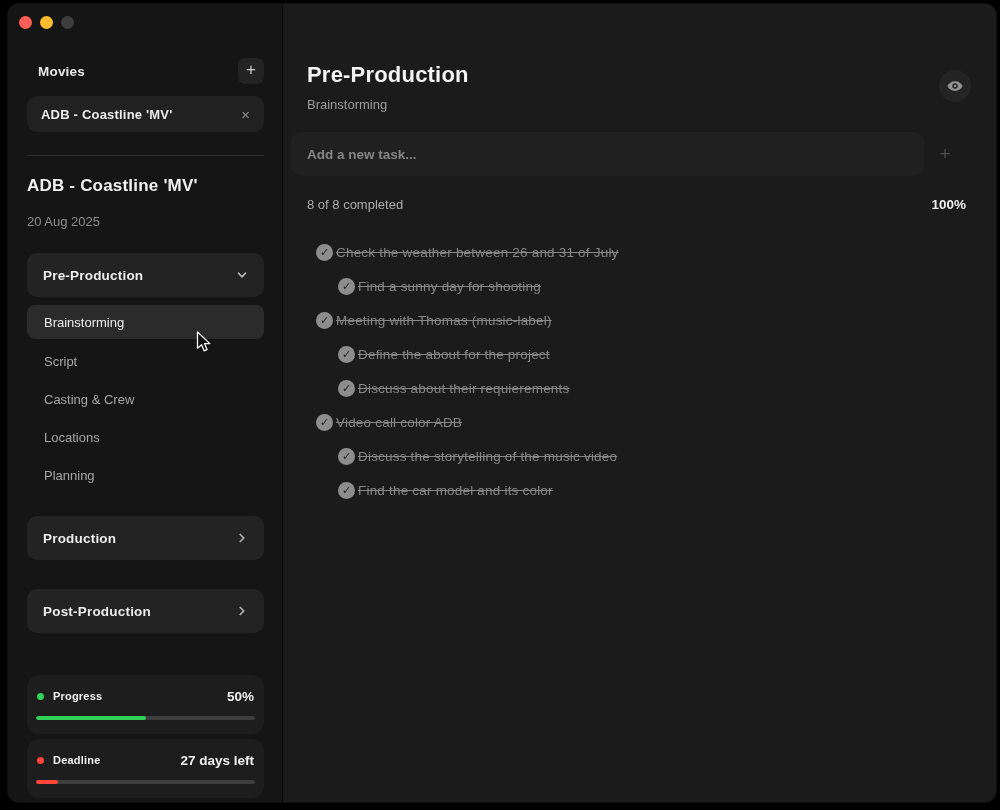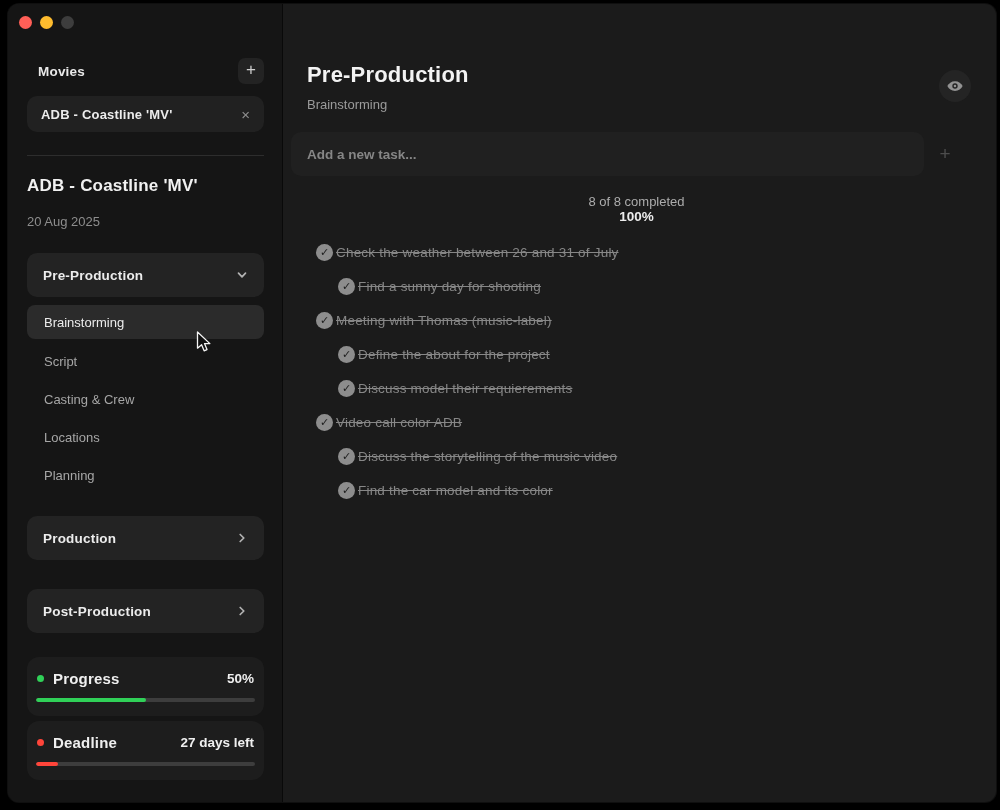--- a/index.html
+++ b/index.html
@@ -16,21 +16,21 @@
   
   .traffic { position: absolute; left: 11px; top: 12px; display: flex; gap: 8px; z-index: 20; }
   .light { width: 13px; height: 13px; border-radius: 50%; }
   .light.close { background: #ff5f57; }
   .light.min   { background: #febc2e; }
   .light.zoom  { background: #3d3d3d; }
 
   
   .sidebar {
     width: 275px; height: 100%; background: #151515; flex: 0 0 auto;
-    display: flex; flex-direction: column; padding: 55px 18px 22px 19px;
+    display: flex; flex-direction: column; padding: 55px 18px 4px 19px;
     border-right: 1px solid #090909;
   }
   .sb-header { display: flex; align-items: center; justify-content: space-between;
     height: 24px; margin-left: 11px; }
   .sb-header .sb-title { color: #e9e9e9; font-size: 13.5px; font-weight: 600; letter-spacing: .2px; }
   .sb-add { width: 26px; height: 26px; border-radius: 7px; background: #232323;
     color: #cfcfcf; font-size: 17px; line-height: 24px; text-align: center; cursor: default; }
 
   .movie-chip { margin-top: 13px; height: 36px; background: #212121; border-radius: 10px;
     display: flex; align-items: center; justify-content: space-between; padding: 0 14px; }
@@ -54,21 +54,21 @@
   .sub-item { height: 38px; display: flex; align-items: center; padding-left: 17px;
     color: #a6a6a6; font-size: 13px; border-radius: 8px; }
   .sub-item.active { height: 34px; background: #2b2b2b; color: #ececec; margin-bottom: 3px; }
 
   .sb-spacer { flex: 1 1 auto; }
 
   .meter-card { background: #1d1d1d; border-radius: 12px; padding: 12px 9px 14px 9px; }
   .meter-card + .meter-card { margin-top: 5px; }
   .meter-head { display: flex; align-items: center; height: 18px; padding: 0 1px; }
   .dot { width: 7px; height: 7px; border-radius: 50%; margin-right: 9px; }
-  .meter-label { color: #efefef; font-size: 15px; font-weight: 700; letter-spacing: .2px; }
+  .meter-label { color: #efefef; font-size: 11px; font-weight: 700; letter-spacing: .2px; }
   .meter-value { margin-left: auto; color: #efefef; font-size: 13.5px; font-weight: 700; }
   .meter-track { margin-top: 11px; height: 4px; border-radius: 2px; background: #3d3d3d; overflow: hidden; }
   .meter-fill { height: 100%; border-radius: 2px; }
 
   
   .main { flex: 1 1 auto; padding: 0 30px 0 24px; position: relative; }
   .main-header { margin-top: 58px; }
   .main-title { color: #f3f3f3; font-size: 22px; font-weight: 700; line-height: 26px; letter-spacing: .2px; }
   .main-subtitle { margin-top: 9px; color: #9b9b9b; font-size: 13px; line-height: 16px; }
 
@@ -76,21 +76,21 @@
     border-radius: 50%; background: #242424; display: flex; align-items: center; justify-content: center; }
 
   .add-row { margin-top: 19px; margin-left: -16px; display: flex; align-items: center; }
   .task-input { flex: 1 1 auto; height: 44px; background: #202020; border: none; outline: none;
     border-radius: 10px; padding: 0 16px; color: #c9c9c9; font-size: 13.5px;
     font-family: "Liberation Sans", "DejaVu Sans", sans-serif; font-weight: bold; }
   .task-input::placeholder { color: #868686; }
   .add-plus { width: 42px; text-align: center; color: #4d4d4d; font-size: 19px; font-weight: 400; }
 
   .meta-row { margin-top: 18px; height: 20px; display: flex; align-items: center;
-    justify-content: space-between; padding-left: 0px; flex-direction: column; }
+    justify-content: space-between; padding-left: 0px; }
   .meta-left { color: #acacac; font-size: 13px; }
   .meta-right { color: #ededed; font-size: 13.5px; font-weight: 600; }
 
   .tasks { margin-top: 21px; }
   .task-row { height: 34px; display: flex; align-items: center; margin-left: 9px; }
   .task-row.lvl1 { margin-left: 31px; }
   .check { width: 17px; height: 17px; border-radius: 50%; background: #8d8d8d; flex: 0 0 auto;
     color: #1d1d1d; font-size: 11px; font-weight: 700; line-height: 17px; text-align: center; }
   .task-text { margin-left: 3px; color: #878787; font-size: 13.5px;
     text-decoration: line-through; text-decoration-color: #878787; letter-spacing: .2px; }
@@ -236,21 +236,21 @@
       <div class="task-row">
         <span class="check">✓</span>
         <span class="task-text">Meeting with Thomas (music-label)</span>
       </div>
       <div class="task-row lvl1">
         <span class="check">✓</span>
         <span class="task-text">Define the about for the project</span>
       </div>
       <div class="task-row lvl1">
         <span class="check">✓</span>
-        <span class="task-text">Discuss model their requierements</span>
+        <span class="task-text">Discuss about their requierements</span>
       </div>
       <div class="task-row">
         <span class="check">✓</span>
         <span class="task-text">Video call color ADB</span>
       </div>
       <div class="task-row lvl1">
         <span class="check">✓</span>
         <span class="task-text">Discuss the storytelling of the music video</span>
       </div>
       <div class="task-row lvl1">

